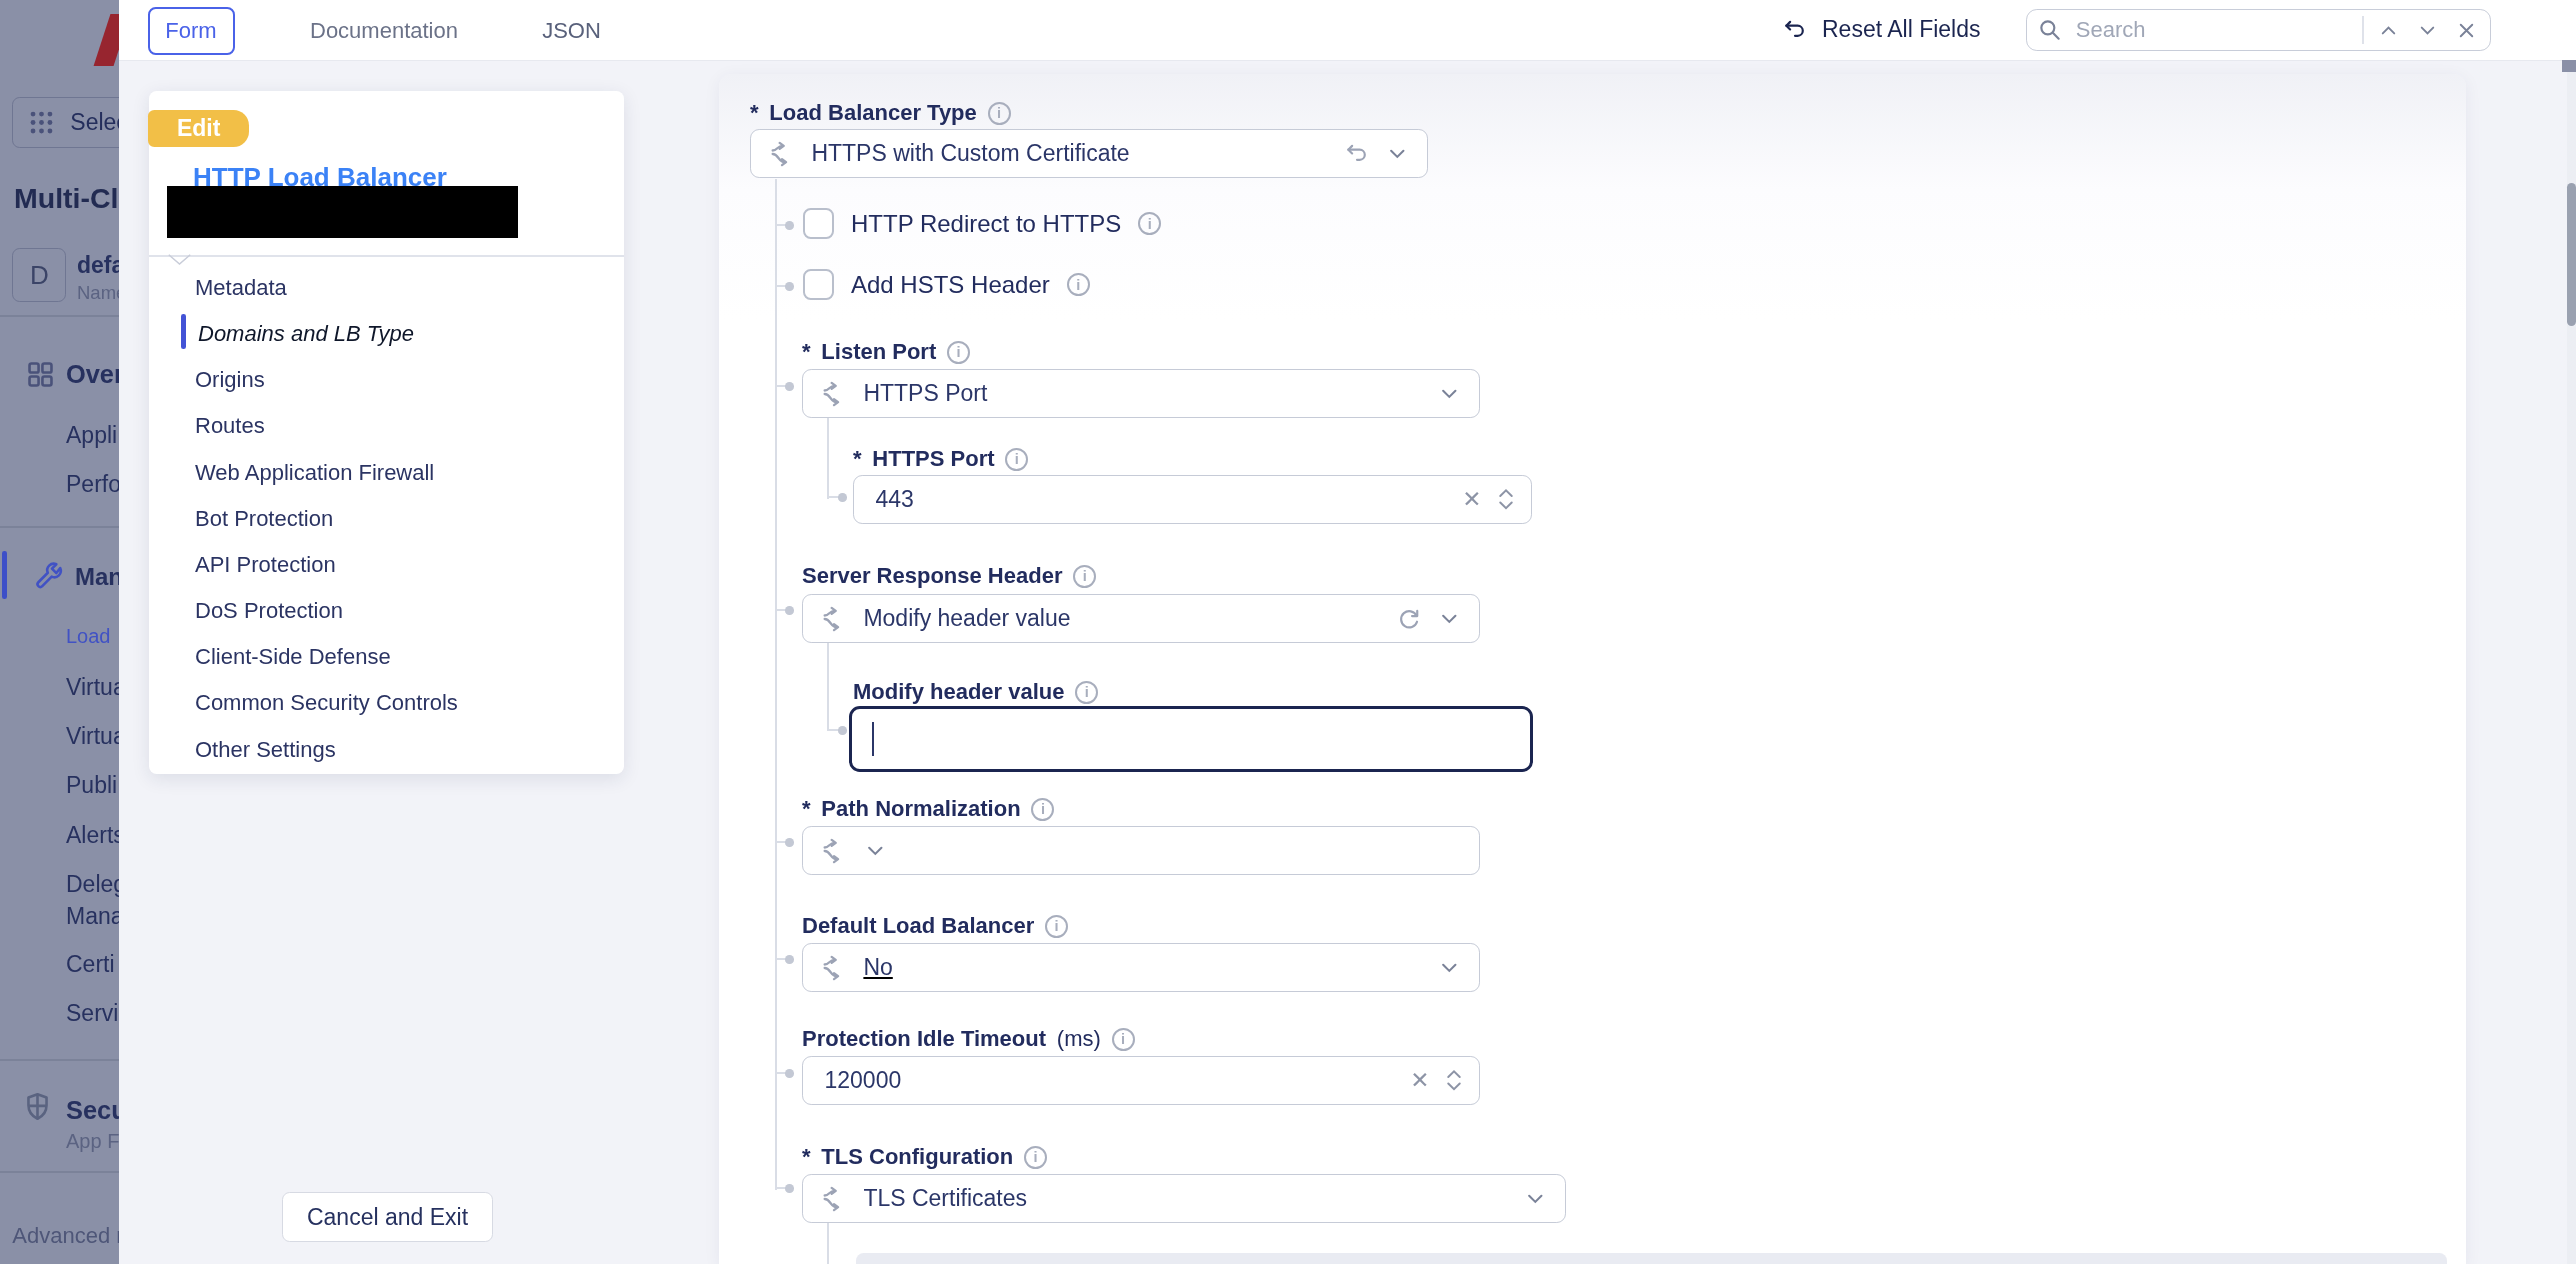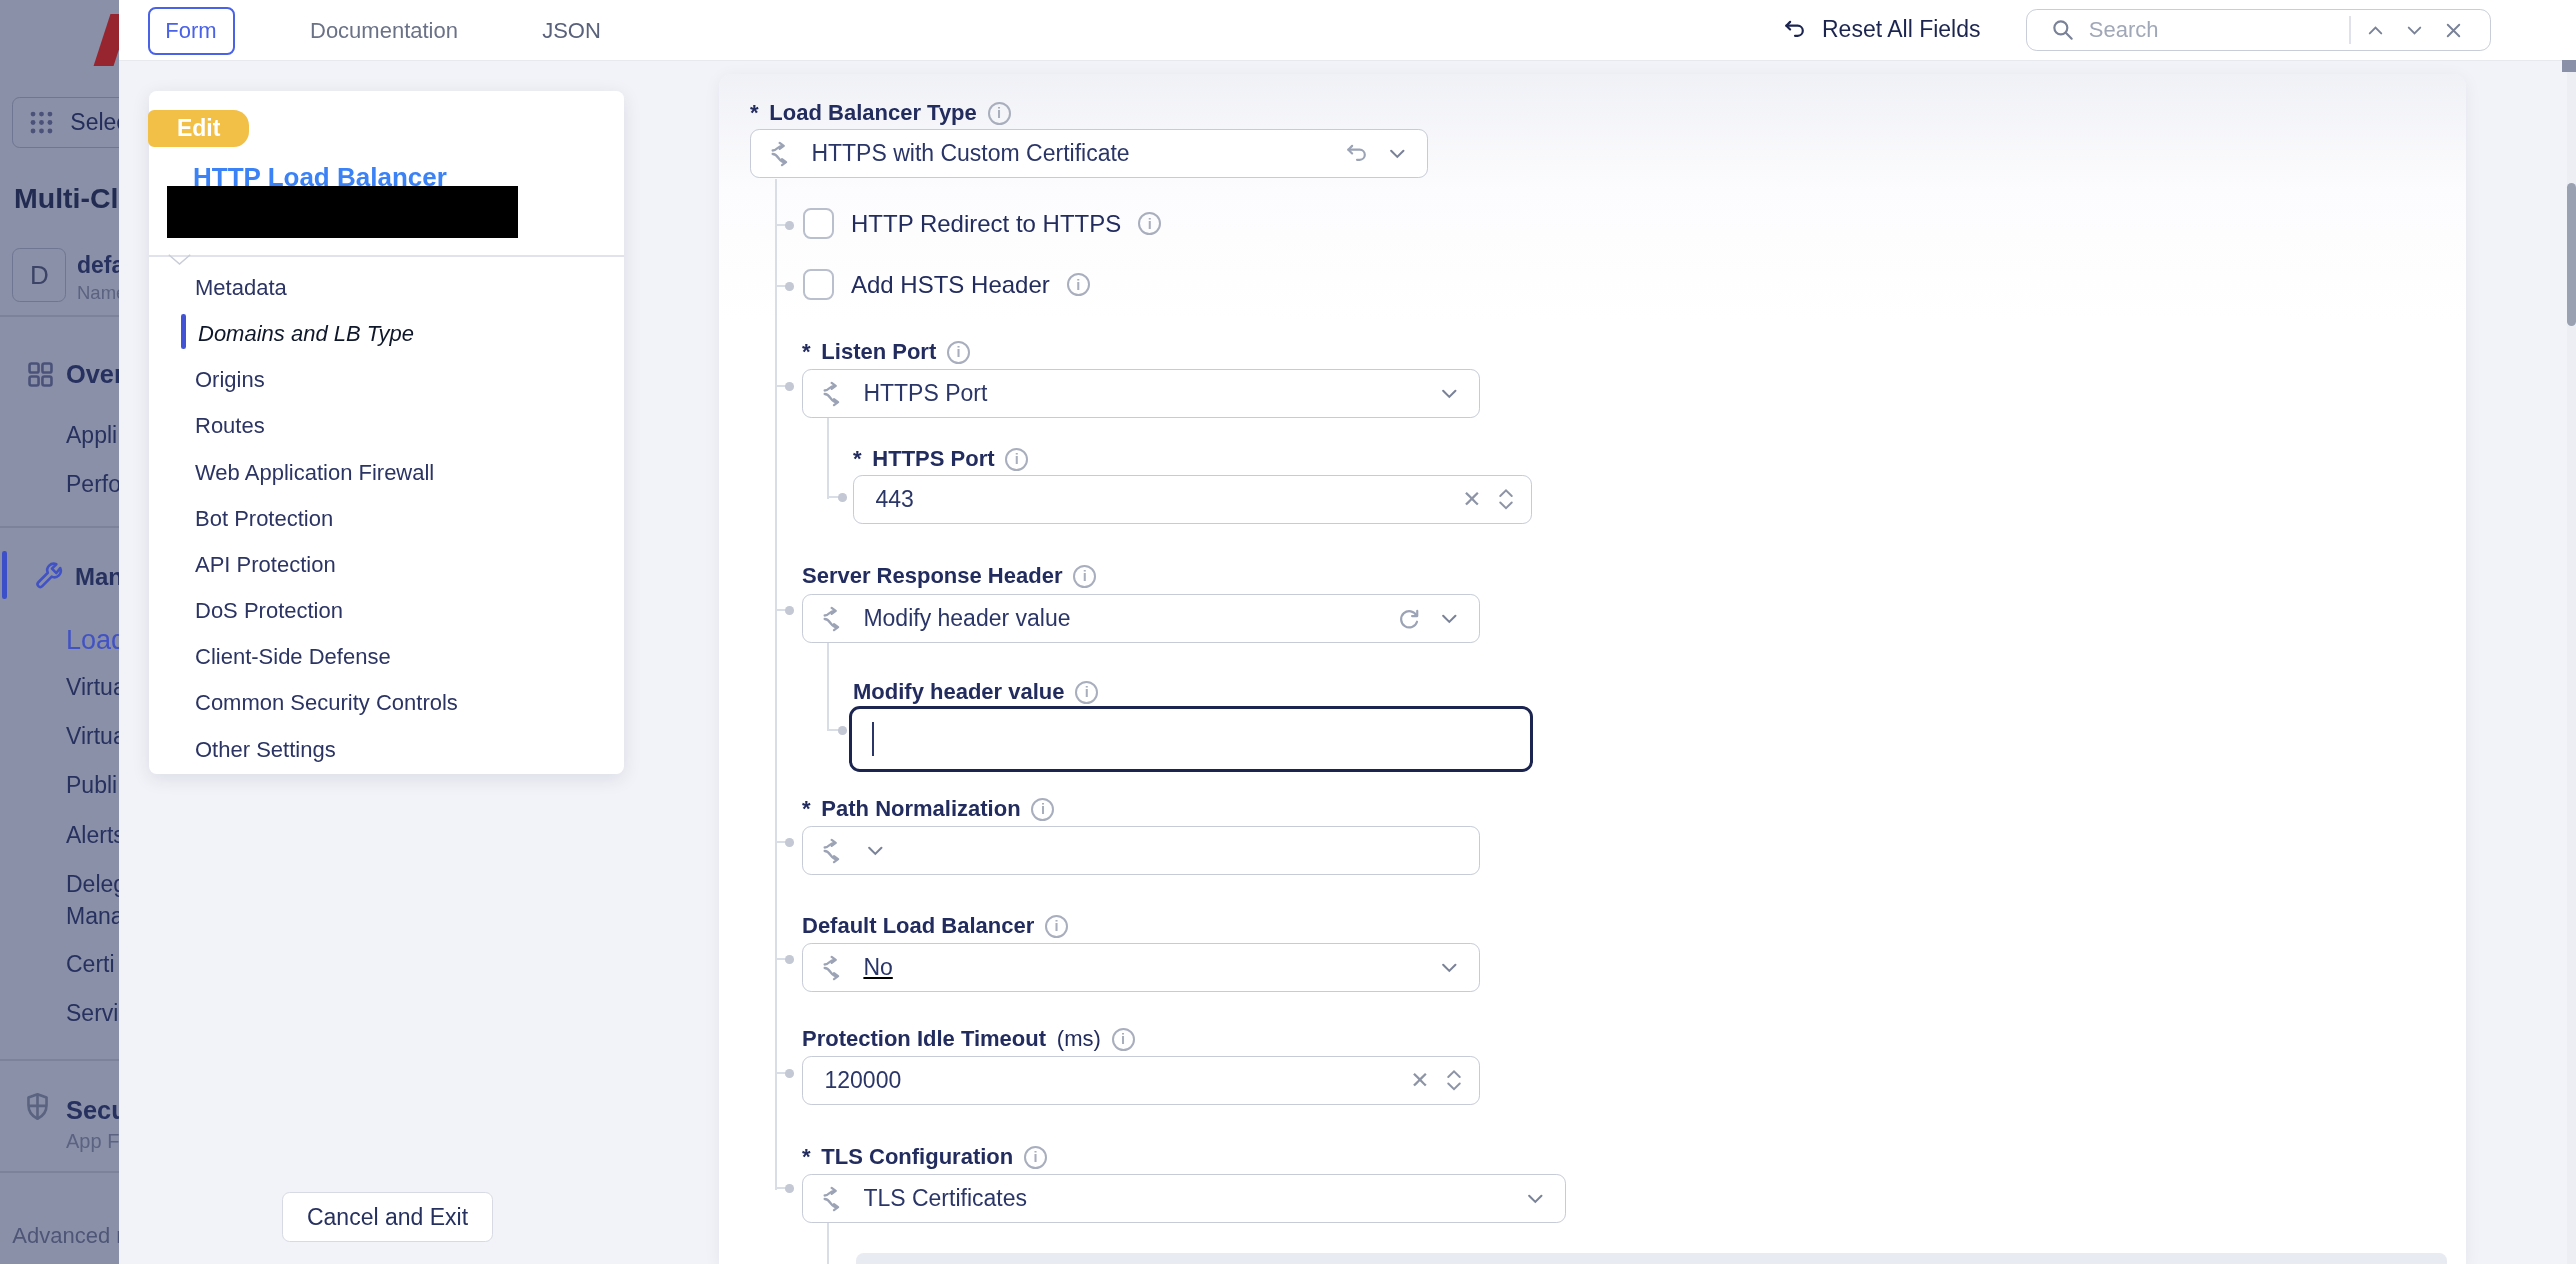--- a/index.html
+++ b/index.html
@@ -21,21 +21,21 @@
 
   
   #topbar{left:119px;top:0;width:2457px;height:60px;background:#ffffff;border-bottom:1.5px solid #e7e9ef;z-index:4;}
   .tab{position:absolute;top:7px;height:48px;display:flex;align-items:center;justify-content:center;box-sizing:border-box;font-size:22px;background:#fff;}
   #tab-form{left:28.5px;width:87px;border:2.3px solid #4a62e8;border-radius:7.7px;color:#4a62e8;z-index:2;}
   #tab-group{left:115px;width:375px;border:1.5px solid #dcdfe9;border-left:none;border-radius:0 7.7px 7.7px 0;}
   #tab-documentation{left:115px;width:300px;color:#6b7288;}
   #tab-json{left:415px;width:75px;color:#59617b;}
   #tab-sep{left:415px;top:7.7px;width:1.5px;height:46px;background:#e3e6ee;}
   #reset-btn{left:1663px;top:10.8px;height:38px;display:flex;align-items:center;gap:14px;color:#1b2550;font-size:23px;}
-  #search-box{left:1907px;top:9.2px;width:465px;height:42px;border:1.5px solid #c8cdd9;border-radius:10.8px;display:flex;align-items:center;padding:0 23px;gap:10.8px;box-sizing:border-box;}
+  #search-box{left:1907px;top:9.2px;width:465px;height:42px;border:1.5px solid #c8cdd9;border-radius:10.8px;display:flex;align-items:center;padding:0 10px;gap:10.8px;box-sizing:border-box;}
   #search-input{border:none;outline:none;flex:1;font-size:22px;color:#2b3668;font-family:"Liberation Sans",sans-serif;background:transparent;min-width:0;}
   #search-input::placeholder{color:#a0a7b7;}
   .search-tool{color:#7a8298;display:flex;align-items:center;justify-content:center;width:28px;height:31px;}
   #search-sep{width:1.5px;height:28px;background:#dfe2ea;}
 
   
   #backdrop{left:119px;top:60px;width:2457px;height:1204px;background:#f2f3f8;z-index:1;}
   #form-panel{left:719px;top:74px;width:1747px;height:1190px;border-radius:12.3px 12.3px 0 0;
     background:linear-gradient(180deg,#f0f1f6 0px,#fcfcfe 115px,#ffffff 246px);
     box-shadow:0 3.1px 17px rgba(25,35,80,0.06);z-index:2;}
@@ -119,21 +119,21 @@
   <div class="sliver-text" style="left:66px;top:471px;font-size:23px;">Perfo</div>
   <div class="sliver-divider" style="top:526px;"></div>
 
   <div class="active-bar-dim"></div>
   <span class="abs" style="left:34px;top:560px;">
     <svg width="31" height="31" viewBox="0 0 24 24" fill="none" stroke="#4152c4" stroke-width="2" stroke-linecap="round" stroke-linejoin="round">
         <path d="M20.3 6.3a5 5 0 0 1-6.6 6.6L6.4 20.2a2.1 2.1 0 0 1-3-3l7.3-7.3a5 5 0 0 1 6.6-6.6L13.9 6.7l3.4 3.4 3-3.8z"></path>
       </svg>
   </span>
   <div class="sliver-text" style="left:75px;top:563px;font-size:24px;font-weight:600;">Man</div>
-  <div class="sliver-text" style="left:66px;top:625px;font-size:27px;color:#4152c4;text-align:center;">Load</div>
+  <div class="sliver-text" style="left:66px;top:625px;font-size:20px;color:#4152c4;text-align:center;">Load</div>
   <div class="sliver-text" style="left:66px;top:674px;font-size:23px;">Virtua</div>
   <div class="sliver-text" style="left:66px;top:723px;font-size:23px;">Virtua</div>
   <div class="sliver-text" style="left:66px;top:772px;font-size:23px;">Publi</div>
   <div class="sliver-text" style="left:66px;top:822px;font-size:23px;">Alerts</div>
   <div class="sliver-text" style="left:66px;top:871px;font-size:23px;">Deleg</div>
   <div class="sliver-text" style="left:66px;top:903px;font-size:23px;">Mana</div>
   <div class="sliver-text" style="left:66px;top:951px;font-size:23px;">Certi</div>
   <div class="sliver-text" style="left:66px;top:1000px;font-size:23px;">Servi</div>
   <div class="sliver-divider" style="top:1059px;"></div>
 

